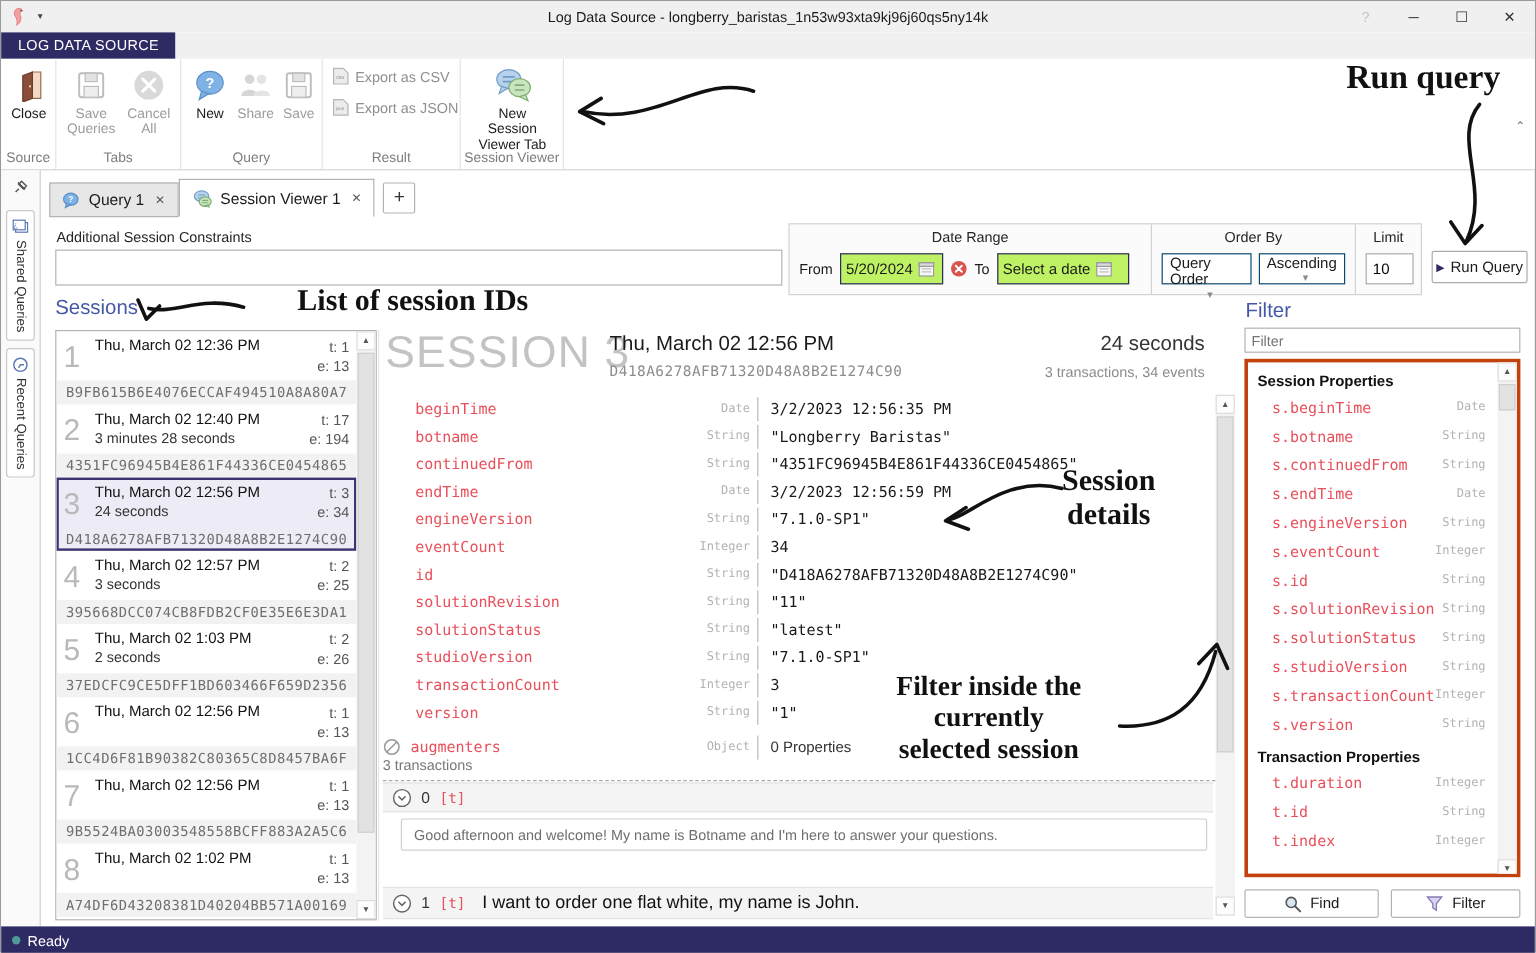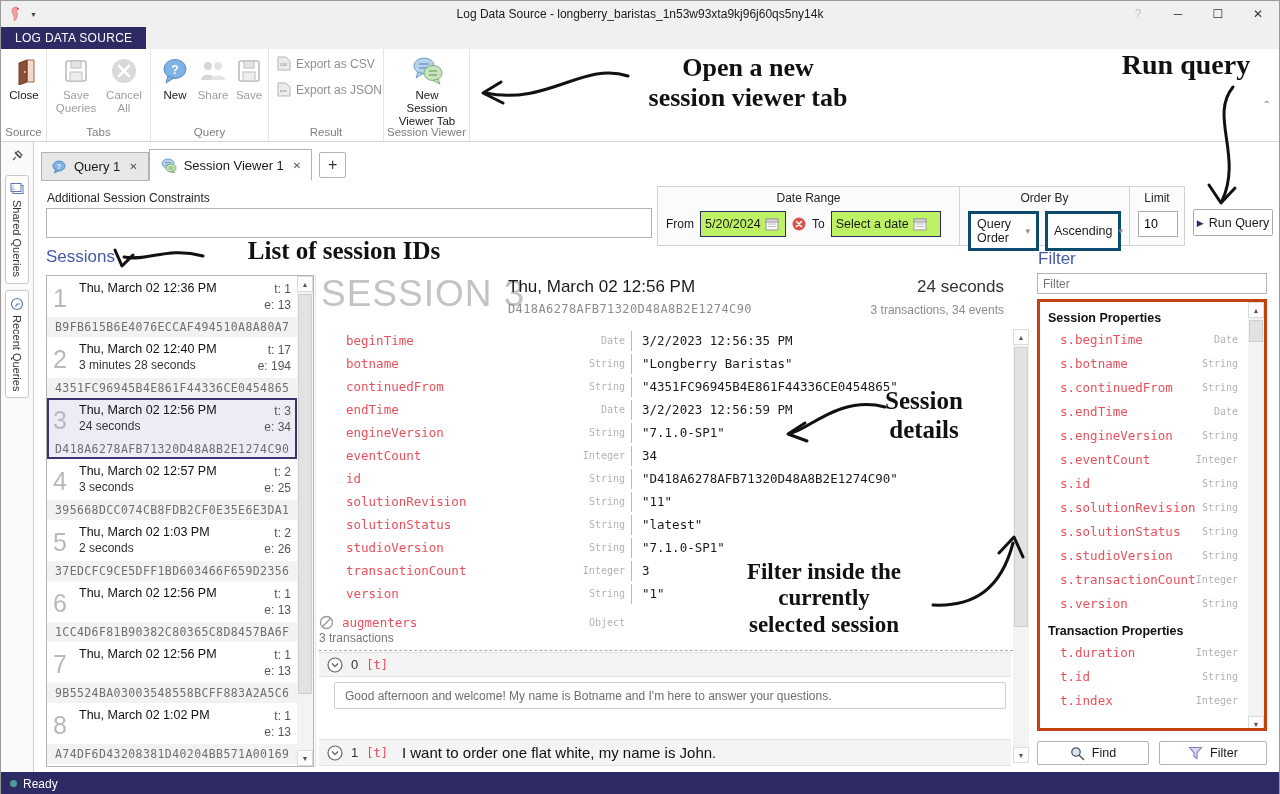--- a/index.html
+++ b/index.html
@@ -48,21 +48,21 @@
   .constraints-label { position:absolute; left:46px; top:190px; font-size:12px; color:#262626; }
   .constraints-input { position:absolute; left:45px; top:207px; width:606px; height:30px; border:1px solid #b3b3b3; background:#fff; font:12px "Liberation Sans",sans-serif; padding:0 6px; }
   .cluster { position:absolute; left:656px; top:185px; width:528px; height:60px; background:#fbfbfb; border:1px solid #d2d2d2; display:flex; }
   .csection { position:relative; height:100%; border-right:1px solid #d2d2d2; }
   .csection:last-child { border-right:none; }
   .clabel { text-align:center; font-size:12px; color:#262626; padding-top:4px; }
   .crow { display:flex; align-items:center; gap:6px; padding:6px 8px 0 8px; }
   .datefield { display:flex; align-items:center; gap:4px; border:1px solid #2e2a63; background:#bef264; height:26px; padding:0 4px; }
   .datefield .dval { font-size:12.5px; }
   .clearbtn { cursor:pointer; display:flex; }
-  .select { display:flex; align-items:center; justify-content:space-between; border:3px solid #0c4a6e; background:#fff; height:40px; padding:0 6px; font-size:12.5px; color:#1a1a1a; cursor:pointer; }
+  .select { display:flex; align-items:center; justify-content:space-between; border:1px solid #0c4a6e; background:#fff; height:26px; padding:0 6px; font-size:12.5px; color:#1a1a1a; cursor:pointer;flex-direction:column; }
   .caret { color:#8a8a8a; font-size:9px; margin-left:6px; }
   .limit-input { width:40px; height:26px; border:1px solid #ababab; font:12.5px "Liberation Sans",sans-serif; padding:0 5px; }
   .runbtn { position:absolute; left:1192px; top:208px; width:80px; height:27px; border:1px solid #ababab; background:#fff; border-radius:2px; display:flex; align-items:center; justify-content:center; gap:5px; font-size:12.5px; cursor:pointer; }
   .runbtn .play { color:#2e2a63; font-size:9px; }
 
   
   .sessions-heading { position:absolute; left:45px; top:246px; font-size:17px; color:#4659a6; }
   .slist { position:absolute; left:45px; top:274px; width:268px; height:492px; border:1px solid #b3b3b3; background:#fff; overflow:hidden; }
   .slist-inner { position:absolute; left:0; top:0; right:16px; }
   .sitem { cursor:pointer; }
@@ -563,20 +563,21 @@
 
   <div class="aug-row">
     <span class="pkey">
       <svg width="15" height="15">
           <circle cx="7.5" cy="7.5" r="6" fill="none" stroke="#999" stroke-width="1.3"></circle>
           <path d="M3.3 11.7 L11.7 3.3" stroke="#999" stroke-width="1.3"></path>
         </svg>
       <span style="color:#e8505b;">augmenters</span>
     </span>
     <span class="ptype">Object</span>
+    <span class="pval" style="font-family:'Liberation Sans',sans-serif;color:#333;">0 Properties</span>
   </div>
 
   <div class="trans-label">3 transactions</div>
 
   <div class="trow" style="top:651px;">
     <svg width="16" height="16">
         <circle cx="8" cy="8" r="7" fill="#fff" stroke="#666" stroke-width="1.2"></circle>
         <path d="M5 6.5 L8 9.5 L11 6.5" fill="none" stroke="#666" stroke-width="1.3"></path>
       </svg>
     <span class="tindex">0</span>
@@ -685,22 +686,20 @@
         <path d="M1.5 1.5 H13.5 L9 7 V12.5 L6 10.5 V7 Z" fill="#ddd4f0" stroke="#8a7ab8" stroke-width="1.1"></path>
       </svg>
     <span>Filter</span>
   </div>
 
   <div class="statusbar">
     <span class="sdot"></span>
     <span>Ready</span>
   </div>
 
-  <div class="anno" style="left:612px;top:52px;width:270px;font-size:26px;">Open a new
-session viewer tab</div>
   <div class="anno" style="left:1100px;top:48px;width:170px;font-size:28px;">Run query</div>
   <div class="anno" style="left:198px;top:236px;width:290px;font-size:25px;">List of session IDs</div>
   <div class="anno" style="left:858px;top:386px;width:130px;font-size:25px;">Session
 details</div>
   <div class="anno" style="left:698px;top:558px;width:250px;font-size:23px;">Filter inside the
 currently
 selected session</div>
 
   <svg class="arrow" style="left:472px;top:60px;" width="160" height="55">
       <path d="M155 15 C110 0 75 45 12 32"></path>

